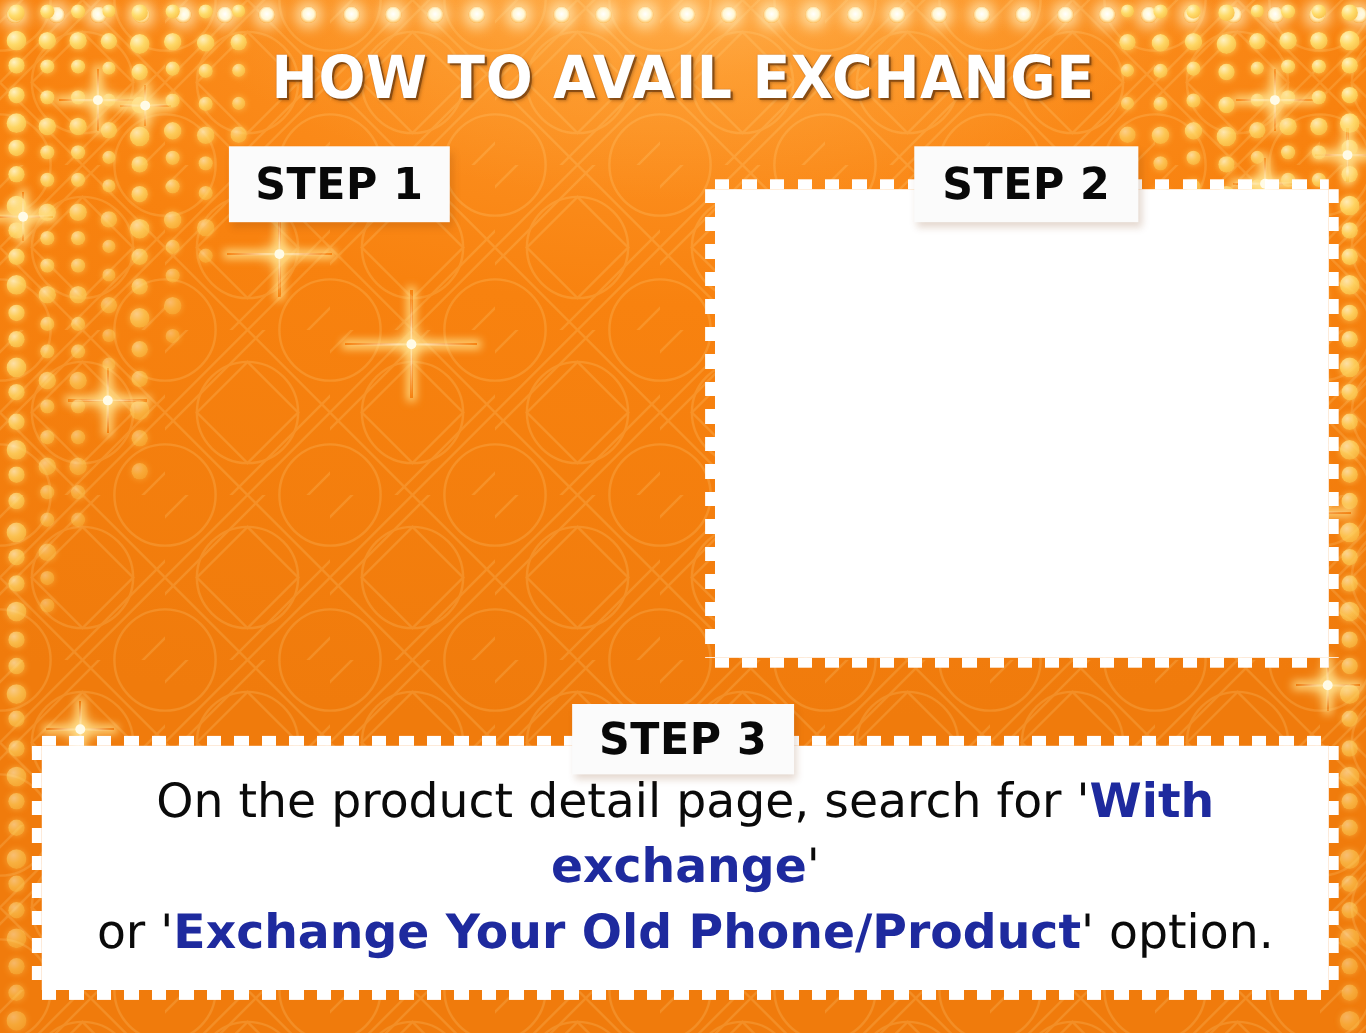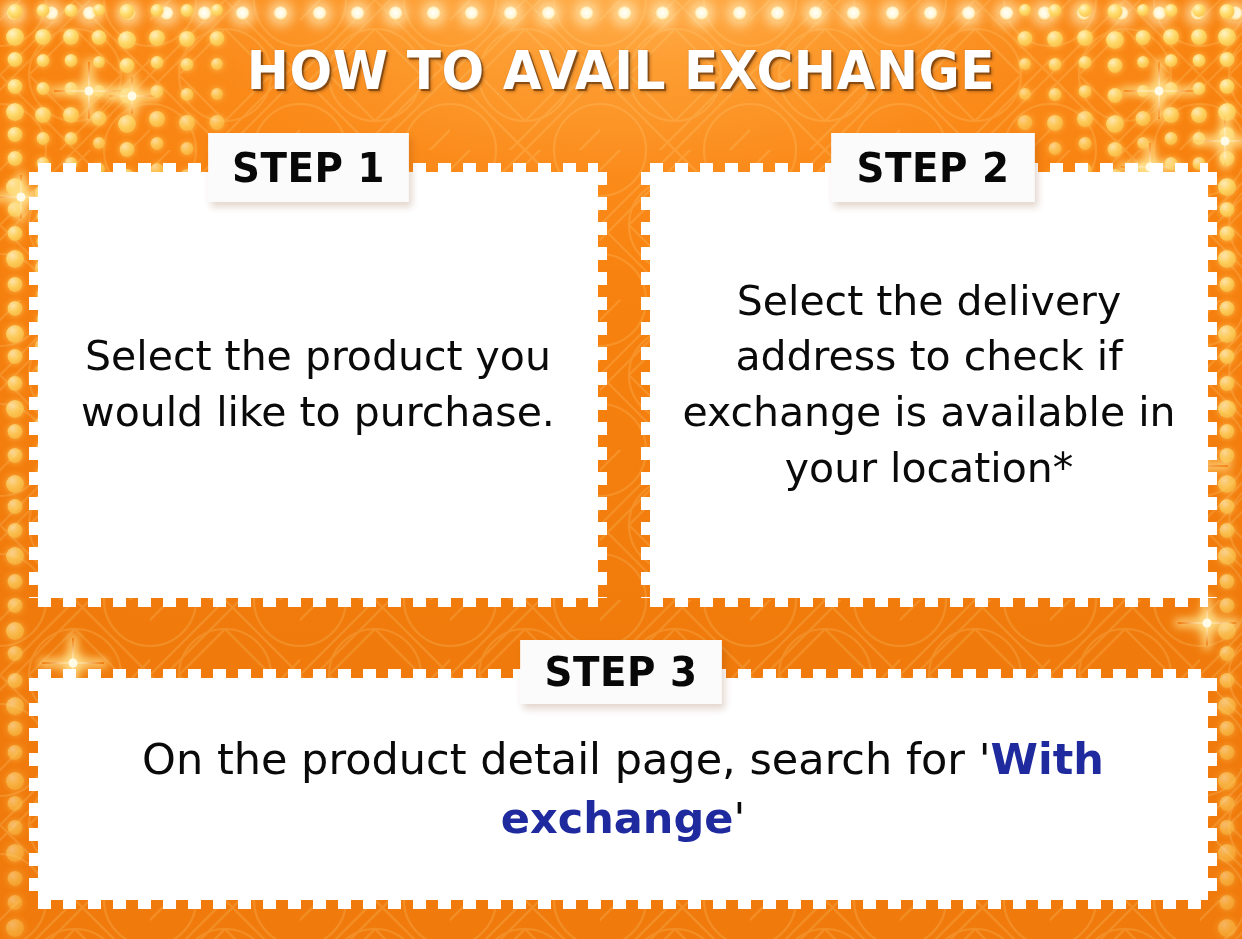--- a/index.html
+++ b/index.html
@@ -559,49 +559,40 @@
       </div>
       <div class="spark" style="left: 1206px; top: 622px; width: 1px; height: 1px;">
         <i class="h" style="width: 58px;"></i>
         <i class="v" style="height: 47.56px;"></i>
         <b></b>
       </div>
     </div>
 
   <div class="title">HOW TO AVAIL EXCHANGE</div>
 
-  <div class="card" style="left:38px;top:172px;width:560px;height:426px;">
-    <div class="teeth top" style="left:0;right:0;top:-9px;"></div>
-    <div class="teeth bottom" style="left:0;right:0;bottom:-9px;"></div>
-    <div class="teeth left" style="top:0;bottom:0;left:-9px;"></div>
-    <div class="teeth right" style="top:0;bottom:0;right:-9px;"></div>
-    <div class="card-body">
-      <div class="card-text">Select the product you would like to purchase.</div>
-    </div>
-  </div>
   <div class="badge" style="left:205px;top:133px;width:207px;height:69px;">STEP 1</div>
 
   <div class="card" style="left:650px;top:172px;width:558px;height:426px;">
     <div class="teeth top" style="left:0;right:0;top:-9px;"></div>
     <div class="teeth bottom" style="left:0;right:0;bottom:-9px;"></div>
     <div class="teeth left" style="top:0;bottom:0;left:-9px;"></div>
     <div class="teeth right" style="top:0;bottom:0;right:-9px;"></div>
     <div class="card-body" style="padding:0 18px;">
-      <div class="card-text">Select the delivery address to check if exchange is available in your location*</div>
     </div>
   </div>
   <div class="badge" style="left:828px;top:133px;width:210px;height:69px;">STEP 2</div>
 
   <div class="card" style="left:38px;top:678px;width:1170px;height:222px;">
     <div class="teeth top" style="left:0;right:0;top:-9px;"></div>
     <div class="teeth bottom" style="left:0;right:0;bottom:-9px;"></div>
     <div class="teeth left" style="top:0;bottom:0;left:-9px;"></div>
     <div class="teeth right" style="top:0;bottom:0;right:-9px;"></div>
     <div class="card-body">
       <div class="card-text wide">
         <span><span>On the product detail page, search for '</span><span class="accent">With exchange</span><span>'</span></span>
         <br>
+        <span><span>or '</span><span class="accent">Exchange Your Old Phone/Product</span><span>' option.</span></span>
       </div>
     </div>
   </div>
   <div class="badge" style="left:517px;top:640px;width:208px;height:64px;">STEP 3</div>
 
 </div>
 
 </body></html>

